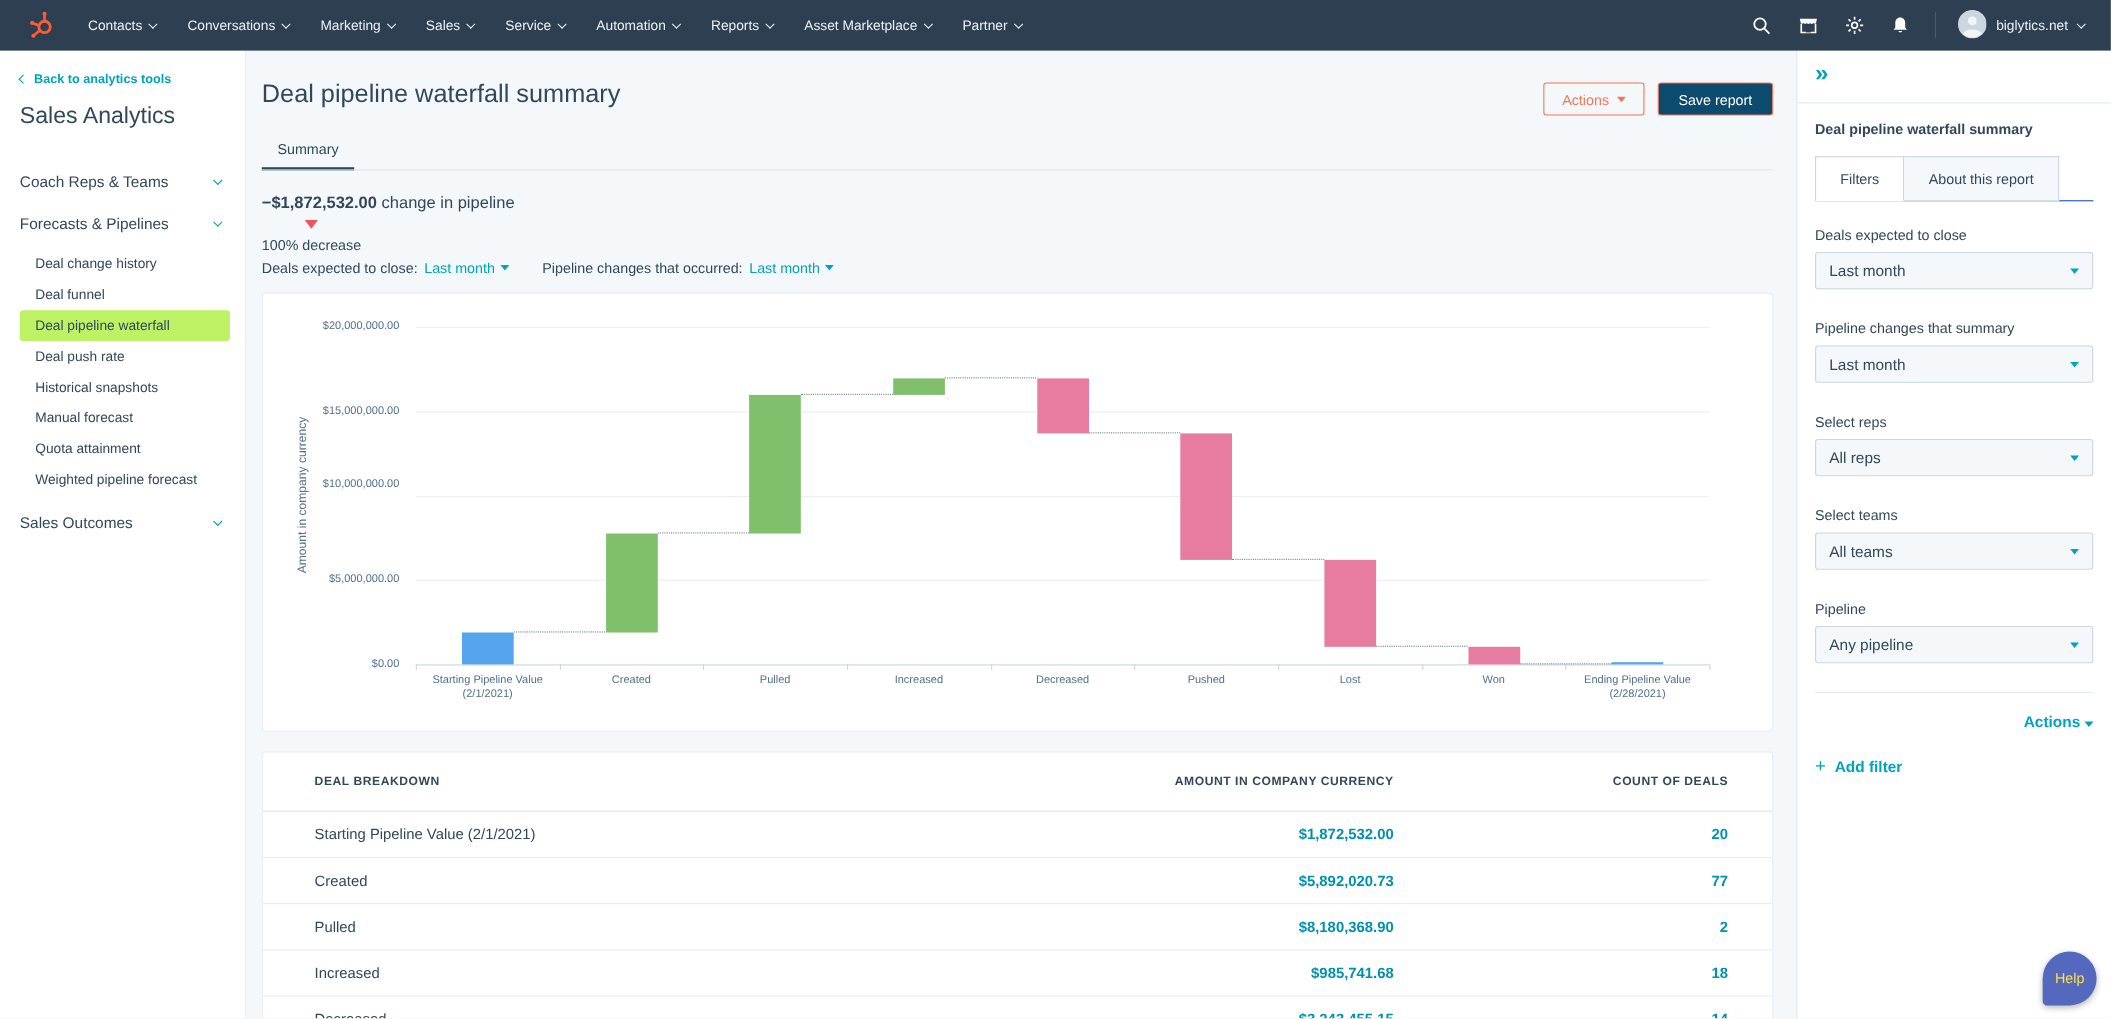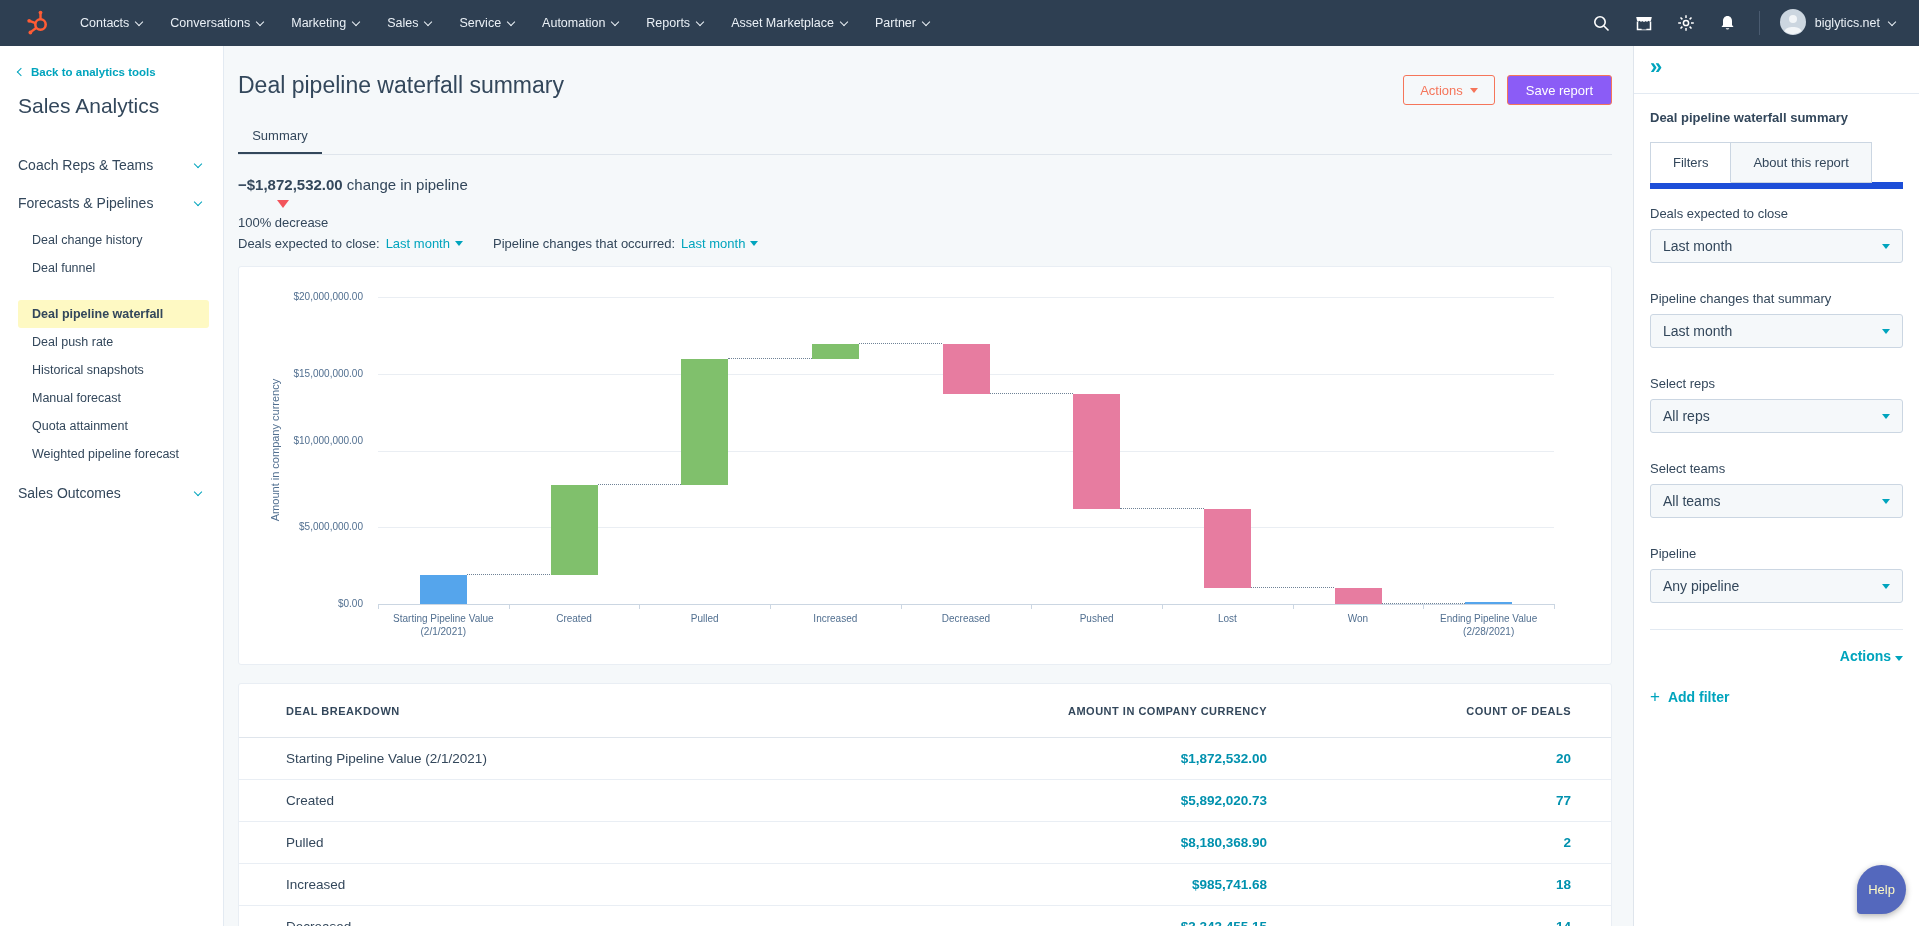--- a/index.html
+++ b/index.html
@@ -31,30 +31,30 @@
   
   .sidebar { position:absolute; top:46px; left:0; width:224px; bottom:0; background:#fff;
     border-right:1px solid #e3eaf2; padding:20px 0 0 18px; }
   .back-link { color:#00a4bd; font-size:11.5px; font-weight:bold; display:flex; align-items:center; gap:7px; cursor:pointer; }
   .sidebar-title { font-size:21px; font-weight:400; color:#33475b; margin:16px 0 28px; }
   .side-section-header { height:38px; display:flex; align-items:center; justify-content:space-between;
     padding-right:22px; font-size:14px; cursor:pointer; }
   .side-items { margin:4px 0 6px; }
   .side-item { height:28px; display:flex; align-items:center; padding-left:14px; margin-right:14px;
     font-size:12.5px; border-radius:3px; cursor:pointer; color:#33475b; }
-  .side-item.selected { background:#fef9c3; font-weight:bold;margin-top:18px; }
+  .side-item.selected { background:#bef264; font-weight:normal; }
 
   
   .main { position:absolute; left:224px; top:46px; width:1409px; bottom:0; overflow:hidden; background:#f5f8fa; }
   .page-title { position:absolute; top:26px; left:14px; font-size:23px; font-weight:500; color:#33475b; }
   .header-buttons { position:absolute; top:29px; right:21px; display:flex; gap:12px; }
   .btn-outline { border:1px solid #f5755a; color:#f5755a; background:transparent; border-radius:3px;
     height:30px; padding:0 16px; font-size:13px; display:flex; align-items:center; gap:7px; cursor:pointer;
     font-family:"Liberation Sans",sans-serif; }
-  .btn-solid { background:#8b5cf6; border:1px solid #f5755a; color:#fff; border-radius:3px; height:30px;
+  .btn-solid { background:#0c4a6e; border:1px solid #f5755a; color:#fff; border-radius:3px; height:30px;
     padding:0 18px; font-size:13px; display:flex; align-items:center; cursor:pointer; font-family:"Liberation Sans",sans-serif; }
   .tab { position:absolute; top:82px; left:14px; width:84px; text-align:center; font-size:13px; color:#33475b; cursor:pointer; }
   .tab-underline { position:absolute; top:106px; left:14px; width:84px; height:3px; background:#33475b; }
   .tabs-divider { position:absolute; top:108px; left:14px; width:1374px; height:1px; background:#dfe5ec; }
   .change-line { position:absolute; top:130px; left:14px; font-size:15px; }
   .change-value { font-weight:bold; }
   .trend-line { position:absolute; top:154px; left:14px; font-size:13px; display:flex; align-items:center; gap:7px;flex-direction:column; }
   .trend-tri { width:0; height:0; border-left:6px solid transparent; border-right:6px solid transparent;
     border-top:8px solid #f2545b; }
   .inline-filters { position:absolute; top:190px; left:14px; font-size:13px; display:flex; gap:30px; }
@@ -84,36 +84,36 @@
   .tc-label { padding-left:47px; }
   .tc-amount { text-align:right; }
   .tc-count { text-align:right; padding-right:40px; }
   .t-row .tc-amount, .t-row .tc-count { color:#0091ae; font-weight:bold; cursor:pointer; }
 
   
   .panel { position:absolute; top:46px; left:1633px; right:0; bottom:0; background:#fff; border-left:1px solid #dfe5ec; }
   .panel-collapse { position:absolute; top:10px; left:16px; color:#00a4bd; font-size:22px; font-weight:bold; cursor:pointer; line-height:1; }
   .panel-divider { position:absolute; top:47px; left:0; right:0; height:1px; background:#e3eaf2; }
   .panel-title { position:absolute; top:64px; left:16px; font-size:13px; font-weight:bold; color:#33475b; }
-  .panel-tabs { position:absolute; top:96px; left:16px; right:16px; display:flex; border-bottom:7px solid #1d4ed8; }
+  .panel-tabs { position:absolute; top:96px; left:16px; right:16px; display:flex; border-bottom:1px solid #1d4ed8; }
   .panel-tab { padding:12px 22px; font-size:13px; border:1px solid #cbd6e2; background:#f5f8fa; margin-bottom:-1px; cursor:pointer; color:#33475b; }
   .panel-tab.active { background:#fff; border-bottom-color:#fff; }
   .panel-tab + .panel-tab { border-left:none; }
   .panel-body { position:absolute; top:140px; left:16px; right:16px; }
   .pf-label { font-size:13px; font-weight:500; margin:28px 0 8px; }
   .pf:first-child .pf-label { margin-top:20px; }
   .pf-select { height:34px; border:1px solid #cbd6e2; background:#f5f8fa; border-radius:3px;
     display:flex; align-items:center; justify-content:space-between; padding:0 12px; font-size:14px; cursor:pointer; }
   .panel-divider2 { height:1px; background:#e3eaf2; margin-top:26px; }
   .panel-actions { margin-top:18px; text-align:right; font-size:14px; font-weight:bold; color:#00a4bd; cursor:pointer; }
   .add-filter { margin-top:24px; font-size:14px; font-weight:bold; color:#00a4bd; cursor:pointer; display:flex; align-items:center; gap:8px; }
   .plus { font-weight:400; font-size:17px; line-height:1; }
 
   .help-btn { position:absolute; right:13px; bottom:12px; width:49px; height:49px; background:#5468bd;
-    color:#fef9c3; font-size:13px; display:flex; align-items:center; justify-content:center;
+    color:#fde047; font-size:13px; display:flex; align-items:center; justify-content:center;
     border-radius:25px 25px 25px 4px; box-shadow:0 2px 6px rgba(0,0,0,.3); cursor:pointer; z-index:60; }
 </style>
 </head>
 <body>
 
 <div class="app">
 
   <div class="topnav">
     <div class="nav-logo">
       <svg width="26" height="26" viewBox="0 0 26 26">

